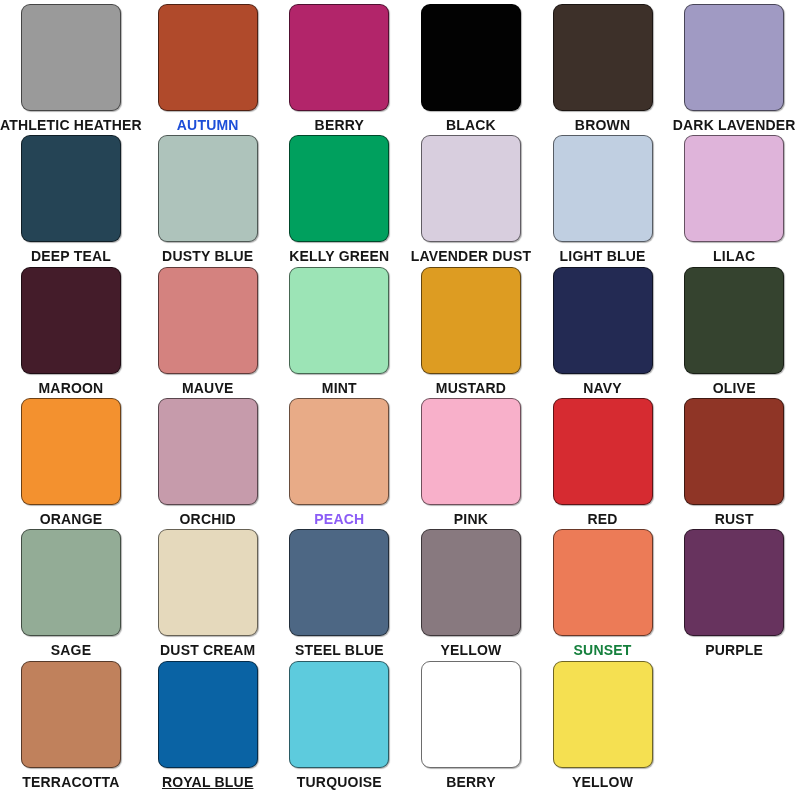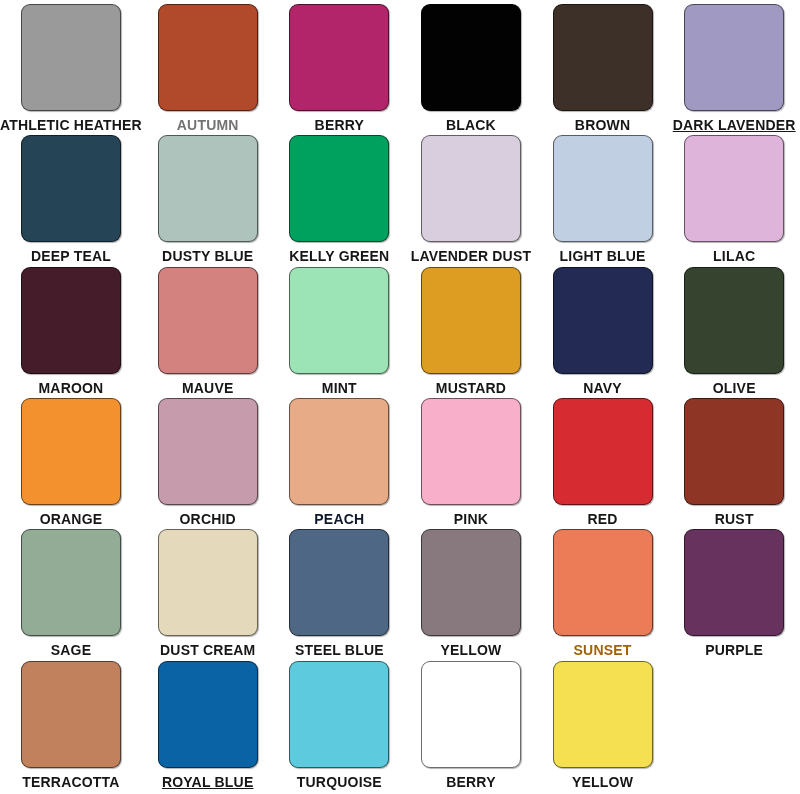--- a/index.html
+++ b/index.html
@@ -55,37 +55,37 @@
 </head>
 <body style="background: rgb(255, 255, 255);">
 
 <div id="palette-grid" style="grid-template-columns: repeat(6, 1fr); grid-template-rows: repeat(6, 1fr);">
     <div class="swatch-cell">
       <div class="swatch-chip" title="ATHLETIC HEATHER" style="background: rgb(154, 154, 154);"></div>
       <div class="swatch-label" style="color: rgb(22, 22, 22);">ATHLETIC HEATHER</div>
     </div>
     <div class="swatch-cell">
       <div class="swatch-chip" title="AUTUMN" style="background: rgb(176, 74, 43);"></div>
-      <div class="swatch-label" style="color: #737373;">AUTUMN</div>
+      <div class="swatch-label" style="color: #1d4ed8;">AUTUMN</div>
     </div>
     <div class="swatch-cell">
       <div class="swatch-chip" title="BERRY" style="background: rgb(178, 37, 106);"></div>
       <div class="swatch-label" style="color: rgb(22, 22, 22);">BERRY</div>
     </div>
     <div class="swatch-cell">
       <div class="swatch-chip" title="BLACK" style="background: rgb(2, 2, 2);"></div>
       <div class="swatch-label" style="color: rgb(22, 22, 22);">BLACK</div>
     </div>
     <div class="swatch-cell">
       <div class="swatch-chip" title="BROWN" style="background: rgb(61, 48, 41);"></div>
       <div class="swatch-label" style="color: rgb(22, 22, 22);">BROWN</div>
     </div>
     <div class="swatch-cell">
       <div class="swatch-chip" title="DARK LAVENDER" style="background: rgb(160, 154, 195);"></div>
-      <div class="swatch-label" style="color: rgb(22, 22, 22); text-decoration: underline;">DARK LAVENDER</div>
+      <div class="swatch-label" style="color: rgb(22, 22, 22);">DARK LAVENDER</div>
     </div>
     <div class="swatch-cell">
       <div class="swatch-chip" title="DEEP TEAL" style="background: rgb(37, 68, 85);"></div>
       <div class="swatch-label" style="color: rgb(22, 22, 22);">DEEP TEAL</div>
     </div>
     <div class="swatch-cell">
       <div class="swatch-chip" title="DUSTY BLUE" style="background: rgb(174, 195, 187);"></div>
       <div class="swatch-label" style="color: rgb(22, 22, 22);">DUSTY BLUE</div>
     </div>
     <div class="swatch-cell">
@@ -131,21 +131,21 @@
     <div class="swatch-cell">
       <div class="swatch-chip" title="ORANGE" style="background: rgb(243, 145, 47);"></div>
       <div class="swatch-label" style="color: rgb(22, 22, 22);">ORANGE</div>
     </div>
     <div class="swatch-cell">
       <div class="swatch-chip" title="ORCHID" style="background: rgb(198, 155, 171);"></div>
       <div class="swatch-label" style="color: rgb(22, 22, 22);">ORCHID</div>
     </div>
     <div class="swatch-cell">
       <div class="swatch-chip" title="PEACH" style="background: rgb(232, 171, 135);"></div>
-      <div class="swatch-label" style="color: #0f172a;">PEACH</div>
+      <div class="swatch-label" style="color: #8b5cf6;">PEACH</div>
     </div>
     <div class="swatch-cell">
       <div class="swatch-chip" title="PINK" style="background: rgb(248, 176, 202);"></div>
       <div class="swatch-label" style="color: rgb(22, 22, 22);">PINK</div>
     </div>
     <div class="swatch-cell">
       <div class="swatch-chip" title="RED" style="background: rgb(214, 43, 49);"></div>
       <div class="swatch-label" style="color: rgb(22, 22, 22);">RED</div>
     </div>
     <div class="swatch-cell">
@@ -163,21 +163,21 @@
     <div class="swatch-cell">
       <div class="swatch-chip" title="STEEL BLUE" style="background: rgb(77, 103, 132);"></div>
       <div class="swatch-label" style="color: rgb(22, 22, 22);">STEEL BLUE</div>
     </div>
     <div class="swatch-cell">
       <div class="swatch-chip" title="STORM" style="background: rgb(136, 121, 127);"></div>
       <div class="swatch-label" style="color: rgb(22, 22, 22);">YELLOW</div>
     </div>
     <div class="swatch-cell">
       <div class="swatch-chip" title="SUNSET" style="background: rgb(236, 123, 87);"></div>
-      <div class="swatch-label" style="color: #a16207;">SUNSET</div>
+      <div class="swatch-label" style="color: #15803d;">SUNSET</div>
     </div>
     <div class="swatch-cell">
       <div class="swatch-chip" title="PURPLE" style="background: rgb(103, 51, 94);"></div>
       <div class="swatch-label" style="color: rgb(22, 22, 22);">PURPLE</div>
     </div>
     <div class="swatch-cell">
       <div class="swatch-chip" title="TERRACOTTA" style="background: rgb(192, 129, 92);"></div>
       <div class="swatch-label" style="color: rgb(22, 22, 22);">TERRACOTTA</div>
     </div>
     <div class="swatch-cell">

